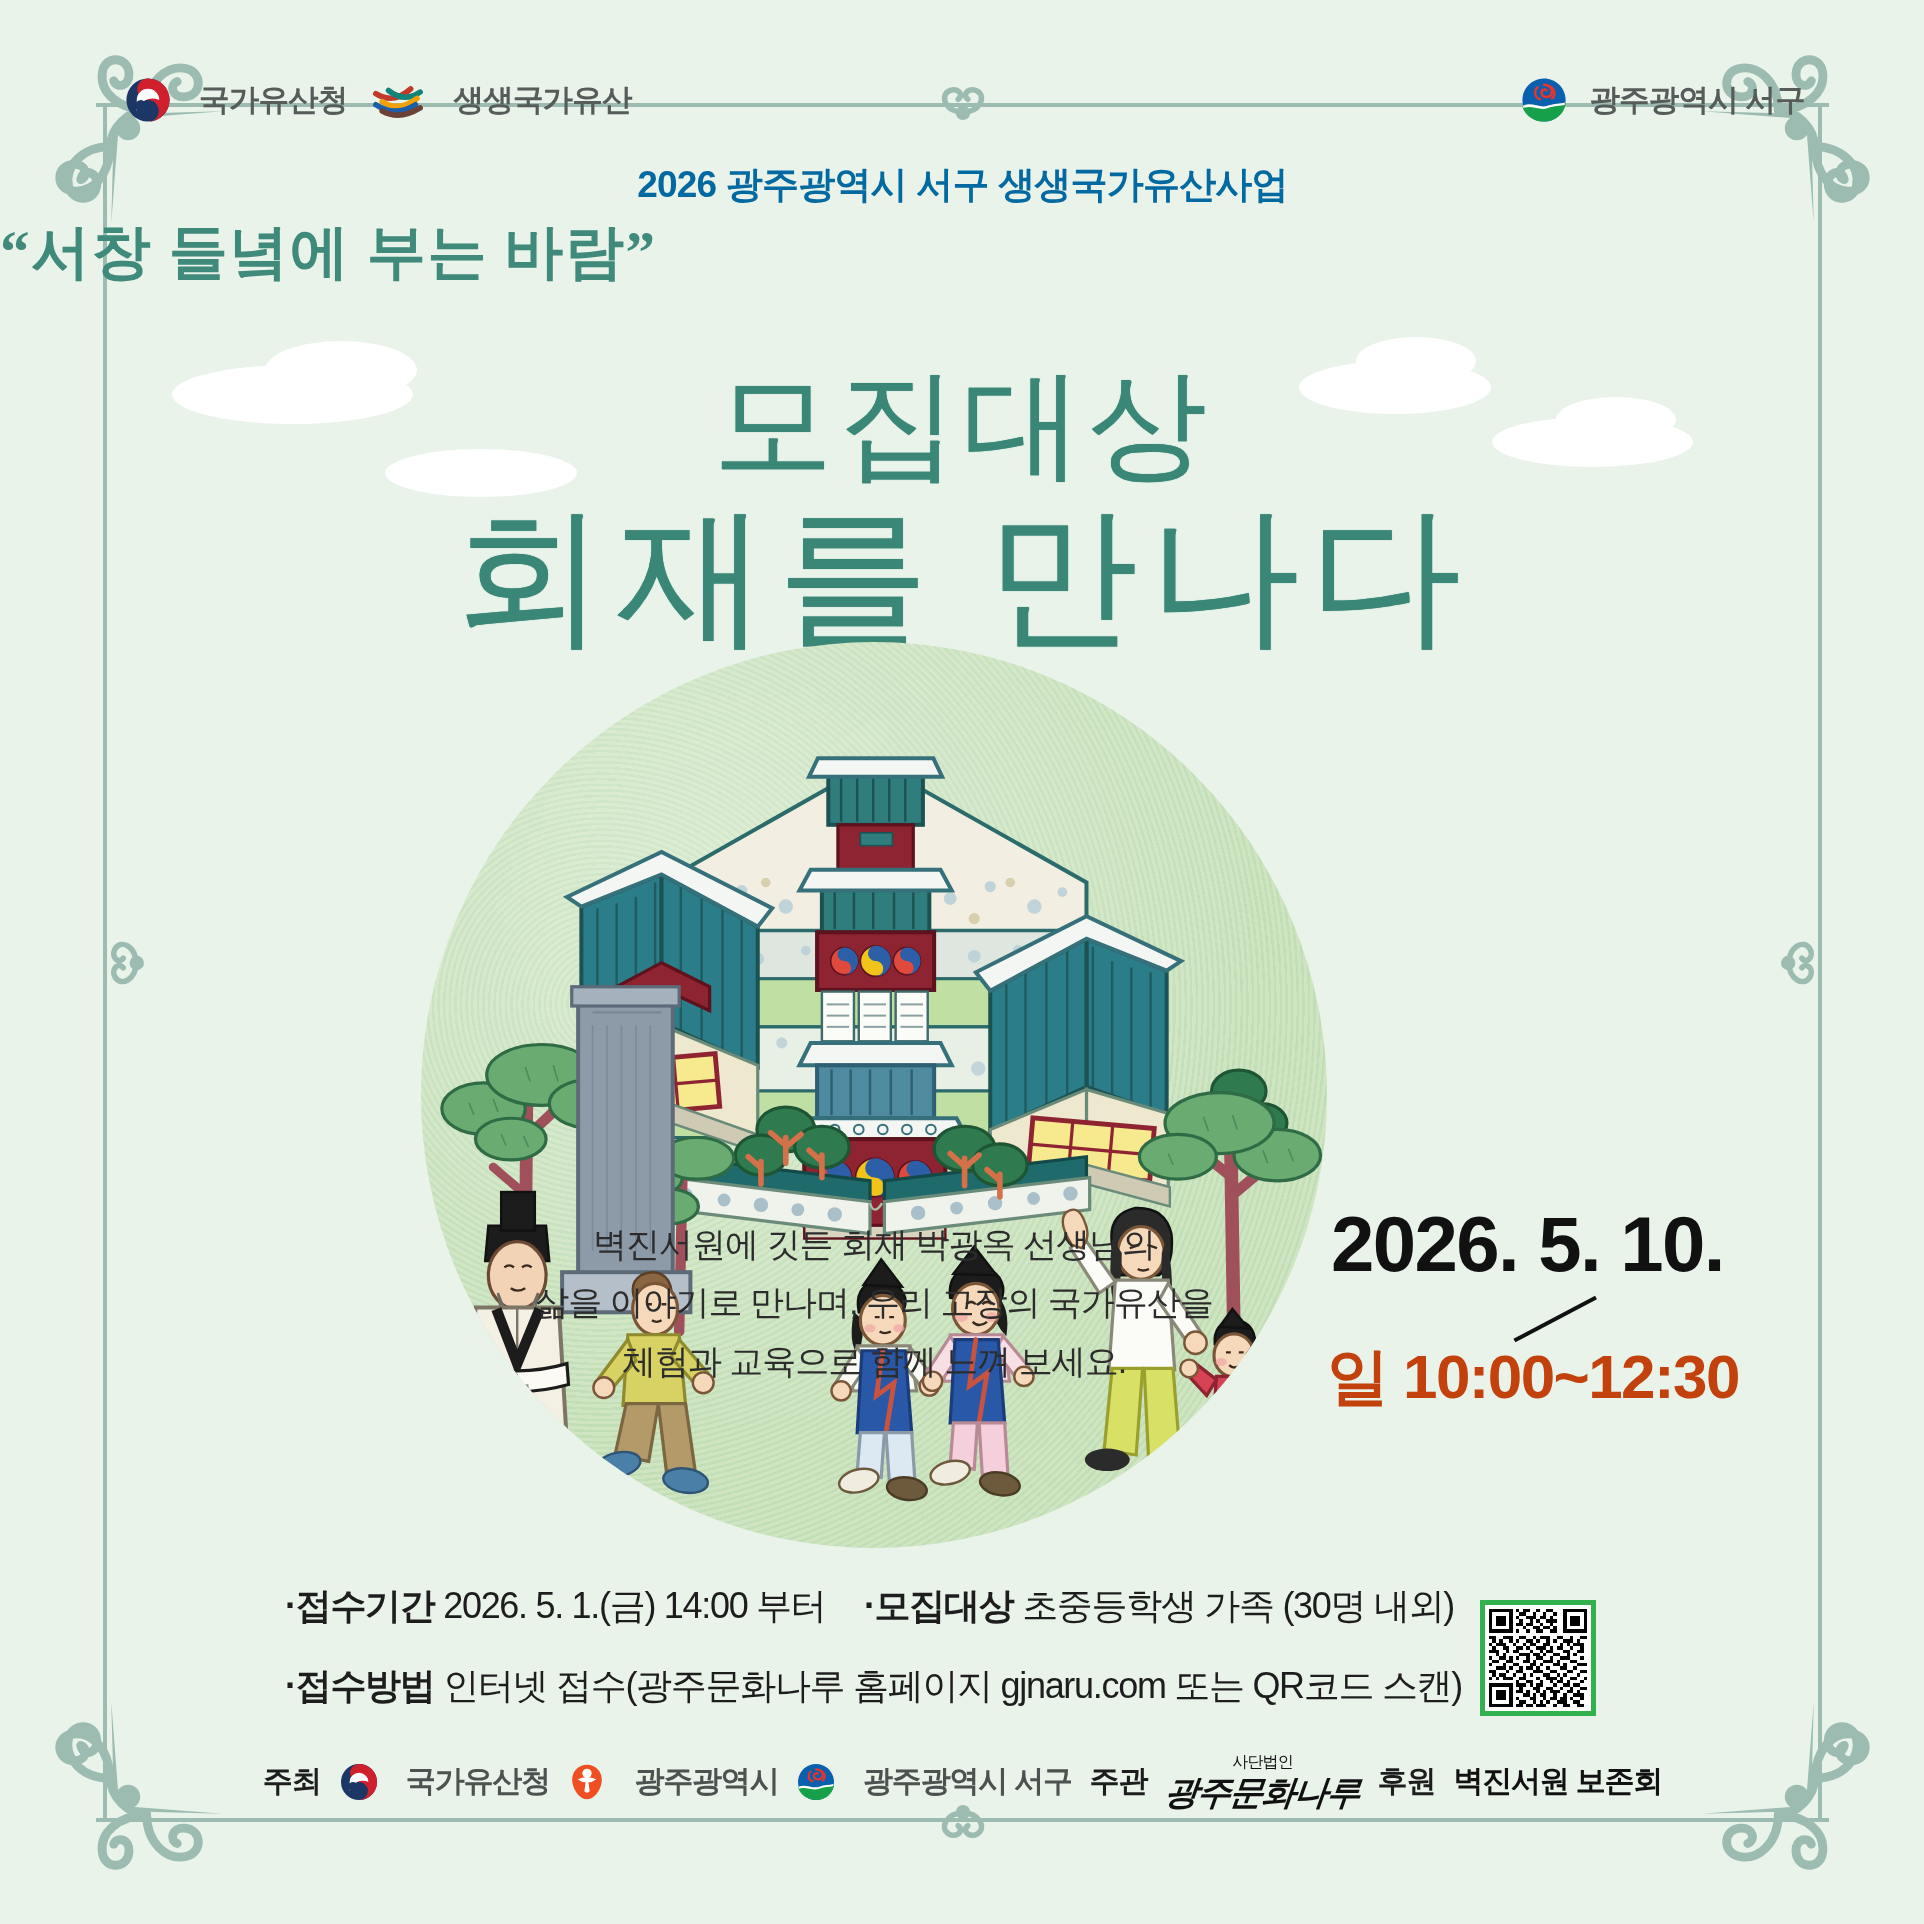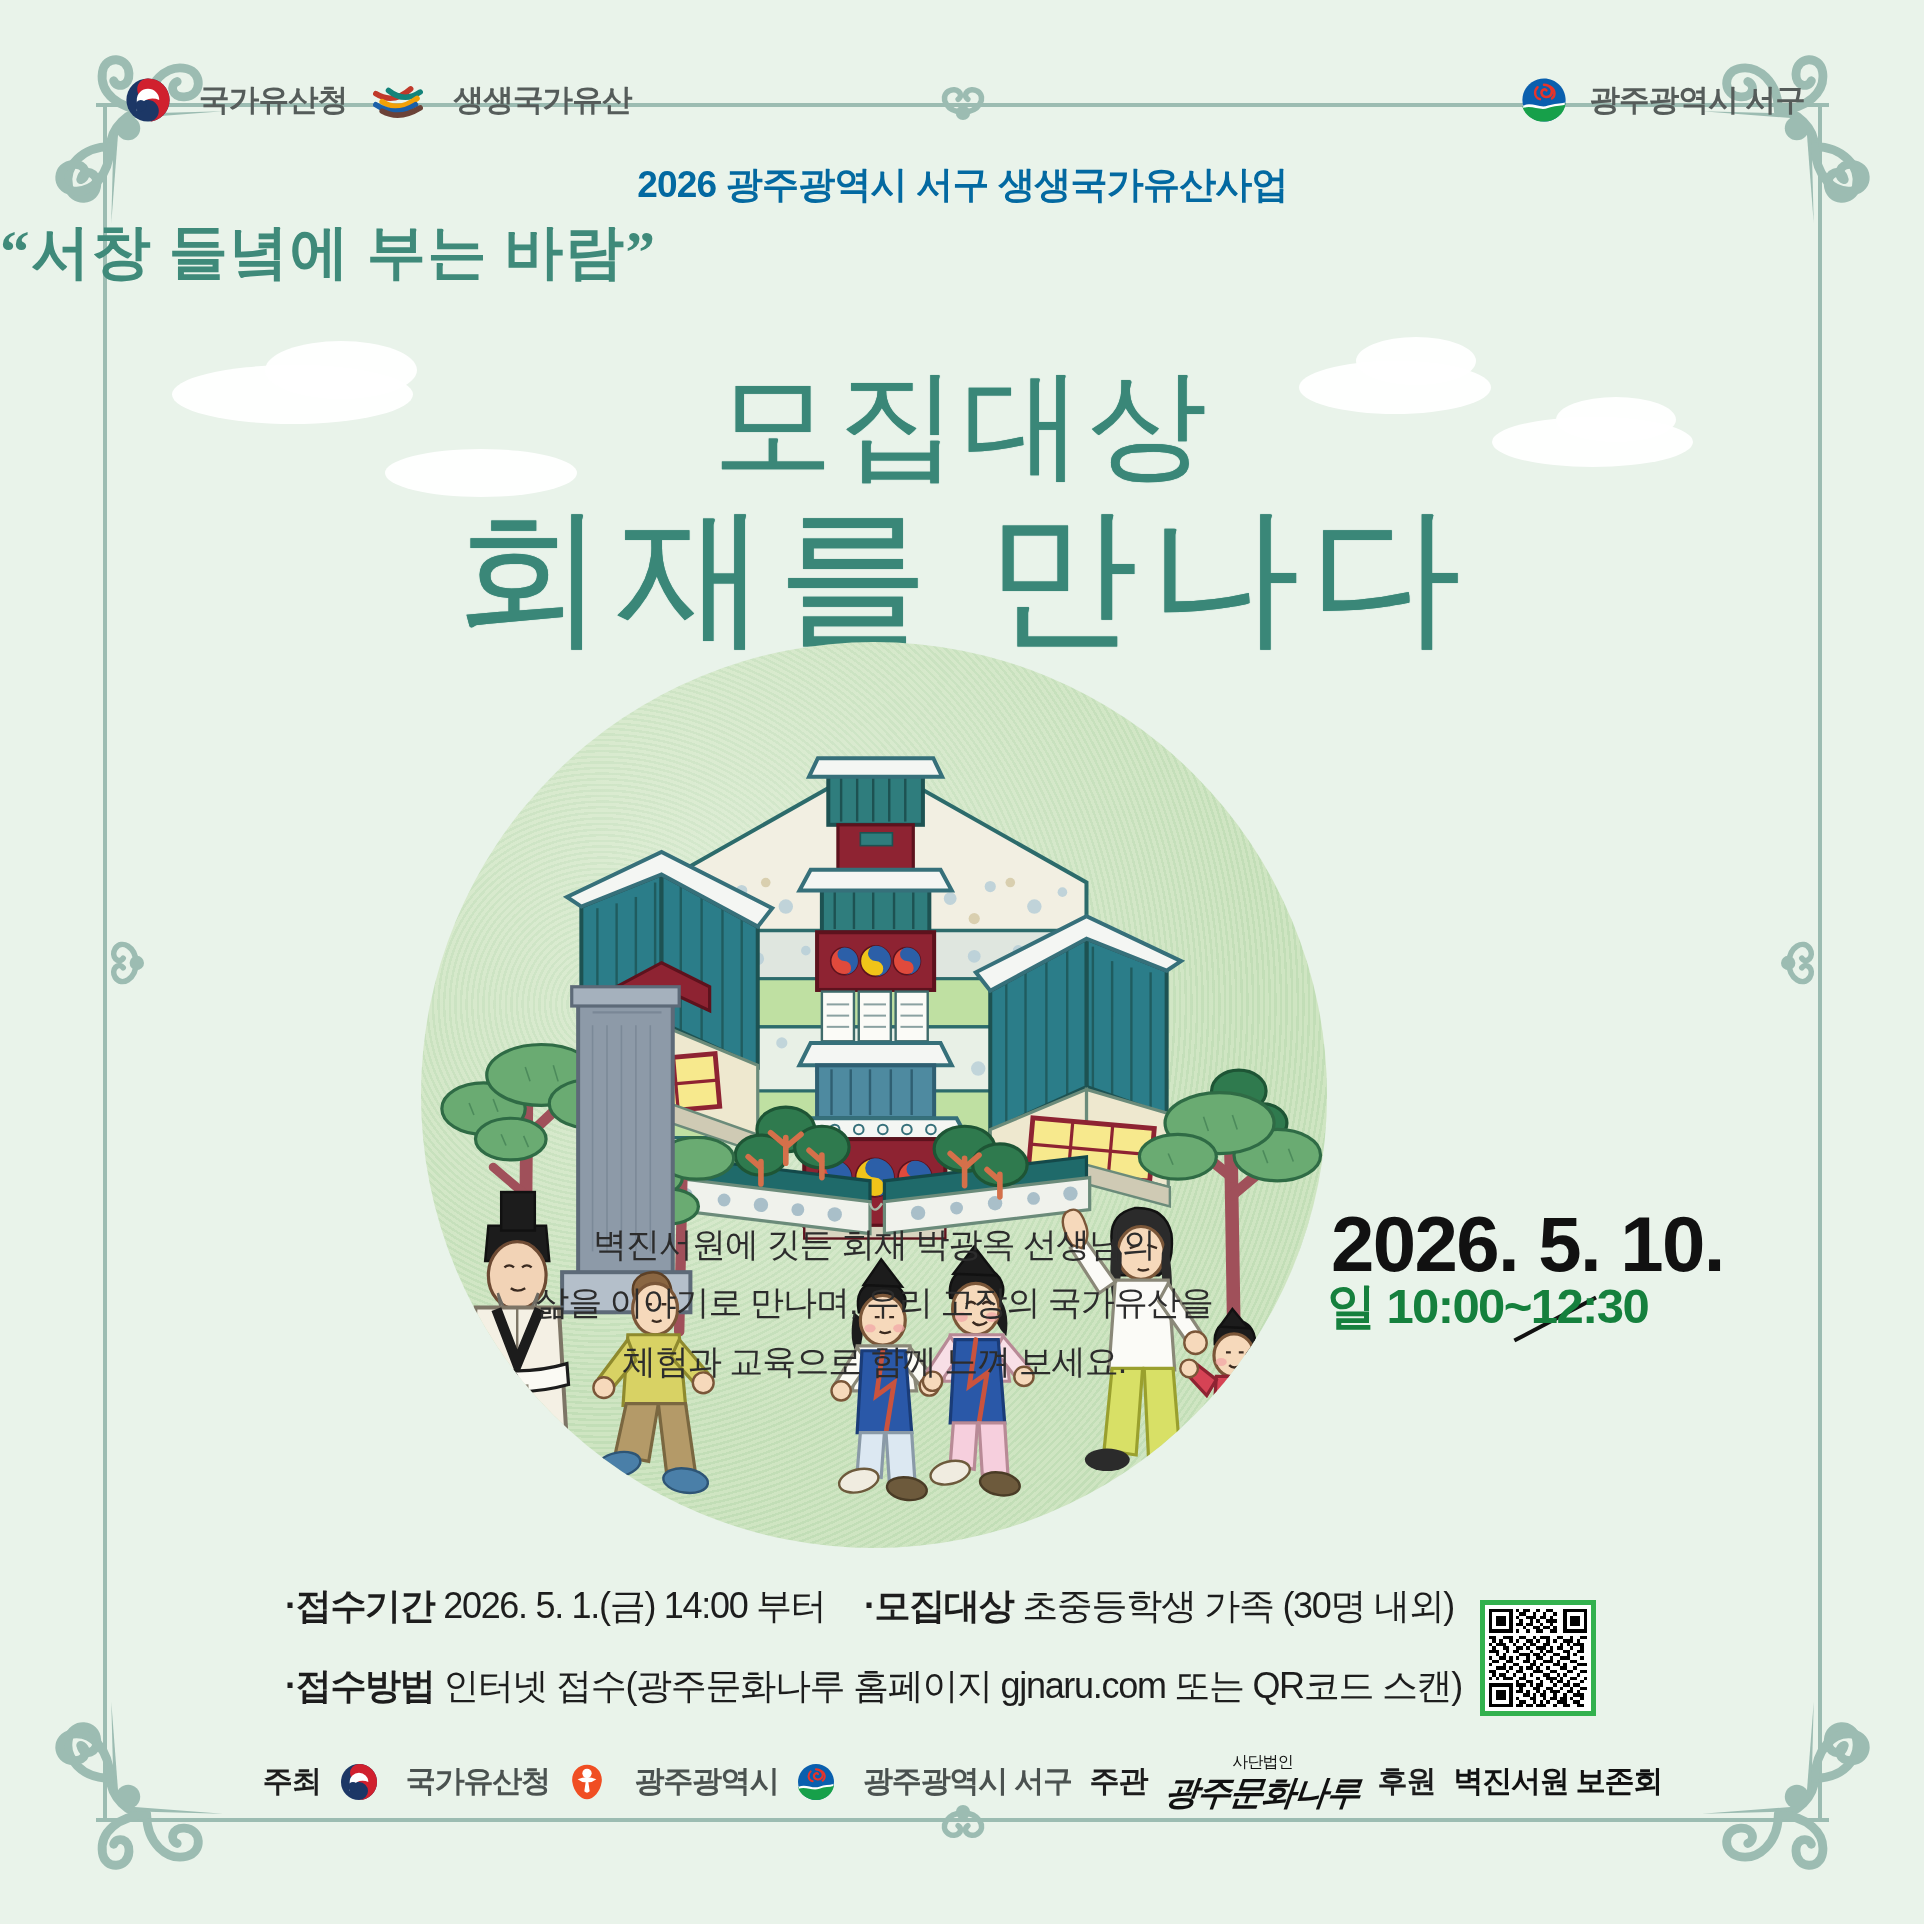--- a/index.html
+++ b/index.html
@@ -92,22 +92,22 @@
   
   .date-big{
     position:absolute;left:1331px;top:1199px;
     font-size:78px;font-weight:bold;color:#111;letter-spacing:-1.6px;
     white-space:nowrap;
   }
   .date-slash{
     position:absolute;left:1508px;top:1291px;width:96px;height:56px;
   }
   .date-time{
-    position:absolute;left:1327px;top:1274px;
-    font-size:49px;font-weight:bold;color:#15803d;letter-spacing:-1.6px;
+    position:absolute;left:1327px;top:1335px;
+    font-size:62px;font-weight:bold;color:#c2410c;letter-spacing:-1.6px;
     white-space:nowrap;
   }
 
   
   .info{
     position:absolute;left:285px;width:1155px;
     font-size:36px;color:#1d1d1d;letter-spacing:-1.3px;white-space:nowrap;
   }
   .info-1{top:1582px;}
   .info-2{top:1662px;}

